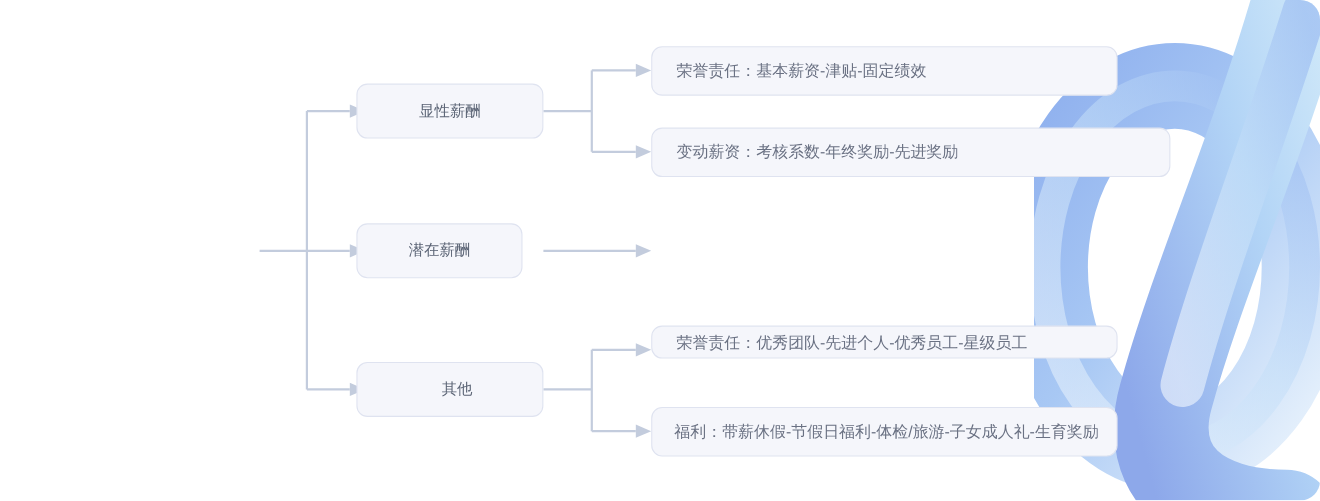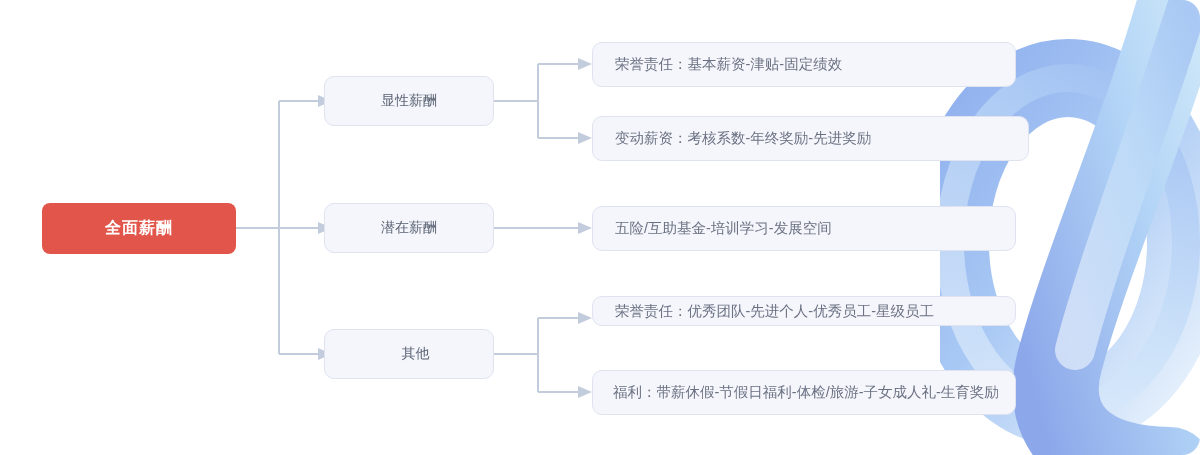--- a/index.html
+++ b/index.html
@@ -140,47 +140,41 @@
       <polygon points="318,222 332,228 318,234"></polygon>
       <polygon points="318,348 332,354 318,360"></polygon>
       <polygon points="578,58 592,64 578,70"></polygon>
       <polygon points="578,132 592,138 578,144"></polygon>
       <polygon points="578,222 592,228 578,234"></polygon>
       <polygon points="578,312 592,318 578,324"></polygon>
       <polygon points="578,386 592,392 578,398"></polygon>
     </g>
   </svg>
 
-  <div class="node root" style="left:42px; top:203px; width:194px; height:51px;">
-    <span class="node-label">全面薪酬</span>
-  </div>
 
   <div class="node branch" style="left:324px; top:76px; width:170px; height:50px;">
     <span class="node-label">显性薪酬</span>
   </div>
 
-  <div class="node branch" style="left:324px; top:203px; width:170px; height:50px;">
+  <div class="node branch" style="left:324px; top:203px; width:151px; height:50px;">
     <span class="node-label">潜在薪酬</span>
   </div>
 
   <div class="node branch" style="left:324px; top:329px; width:170px; height:50px;padding-left:13px;">
     <span class="node-label">其他</span>
   </div>
 
   <div class="node leaf" style="left:592px; top:42px; width:424px; height:45px;">
     <span class="node-label">荣誉责任：基本薪资-津贴-固定绩效</span>
   </div>
 
-  <div class="node leaf" style="left:592px; top:116px; width:437px; height:45px;">
+  <div class="node leaf" style="left:592px; top:116px; width:472px; height:45px;">
     <span class="node-label">变动薪资：考核系数-年终奖励-先进奖励</span>
   </div>
 
-  <div class="node leaf" style="left:592px; top:206px; width:424px; height:45px;">
-    <span class="node-label">五险/互助基金-培训学习-发展空间</span>
-  </div>
 
   <div class="node leaf" style="left:592px; top:296px; width:424px; height:30px;">
     <span class="node-label">荣誉责任：优秀团队-先进个人-优秀员工-星级员工</span>
   </div>
 
   <div class="node leaf" style="left:592px; top:370px; width:424px; height:45px;padding-left:20px;">
     <span class="node-label">福利：带薪休假-节假日福利-体检/旅游-子女成人礼-生育奖励</span>
   </div>
 
 </div>

